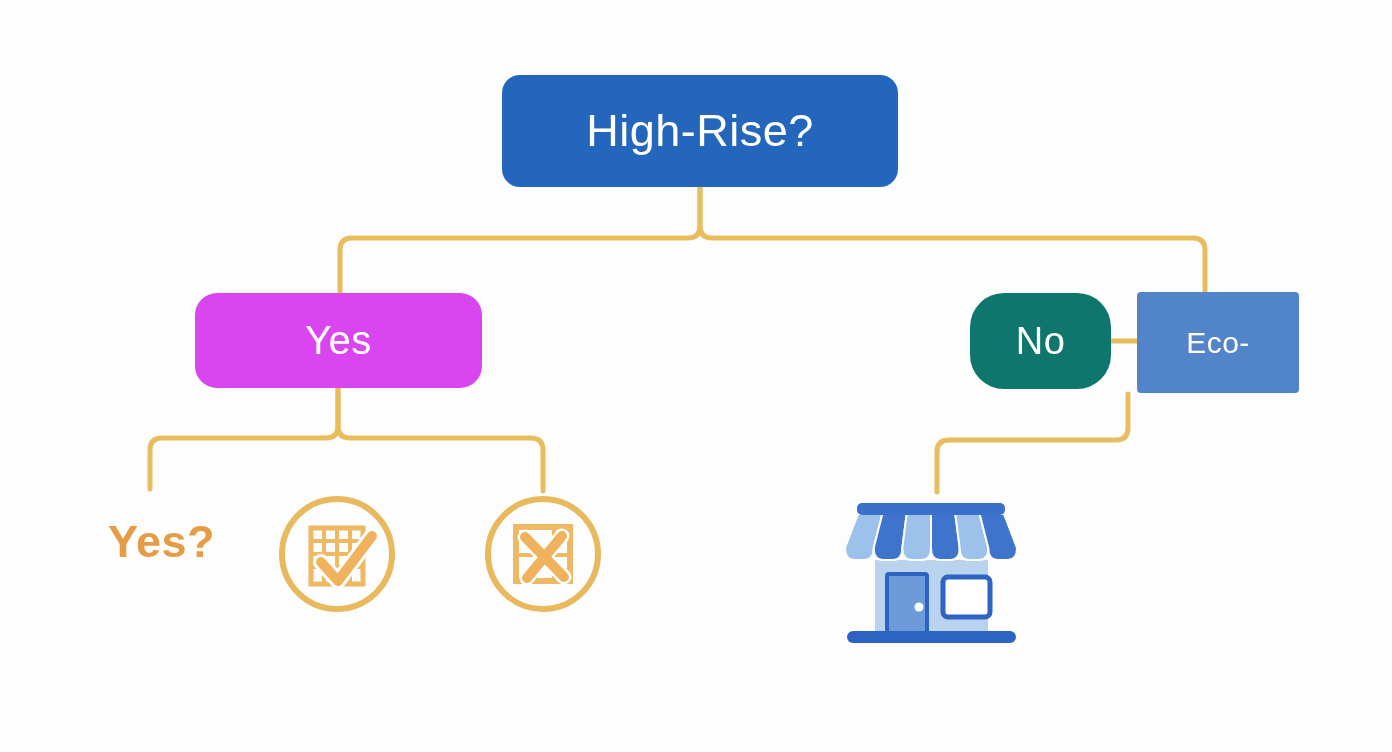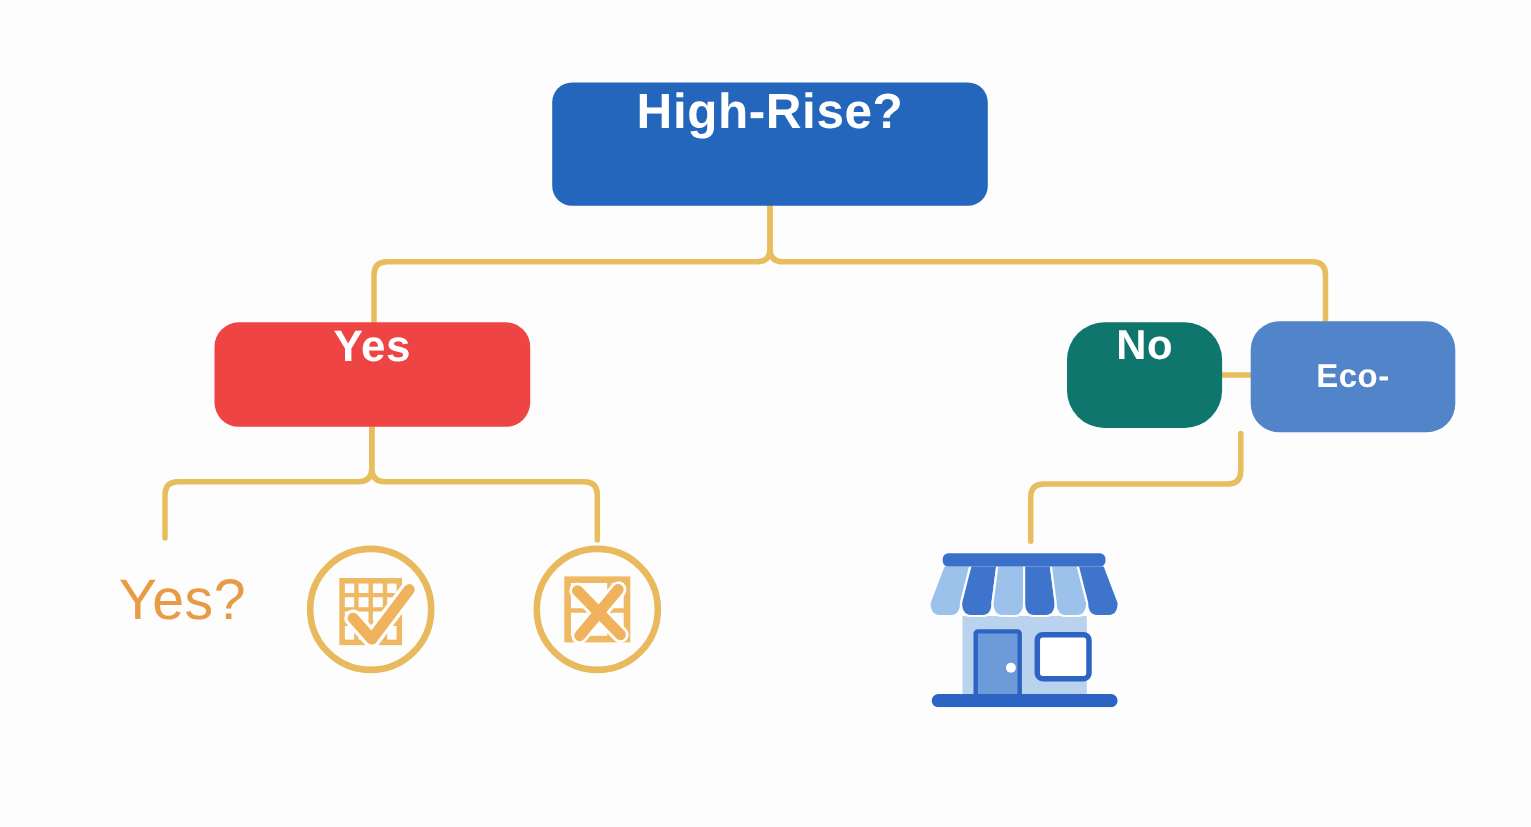--- a/index.html
+++ b/index.html
@@ -11,59 +11,60 @@
     overflow: hidden;
     font-family: "Liberation Sans", sans-serif;
   }
   .connector-svg, .icon-svg {
     position: absolute;
     display: block;
   }
   .node {
     position: absolute;
     display: flex;
+    align-items: center;
     justify-content: center;
     color: #ffffff;
-    font-weight: bold;
+    font-weight: normal;
     text-align: center;
     letter-spacing: 0.5px;
     z-index: 2;
   }
   .node-root {
     left: 502px; top: 75px; width: 396px; height: 112px;
     background: #2366bc;
     border-radius: 18px;
     font-size: 45px;
   }
   .node-yes {
     left: 195px; top: 293px; width: 287px; height: 95px;
-    background: #ef4444;
+    background: #d946ef;
     border-radius: 22px;
     font-size: 40px;
   }
   .node-no {
     left: 970px; top: 293px; width: 141px; height: 96px;
     background: #0f766e;
     border-radius: 34px;
     font-size: 38px;
   }
   .node-eco {
-    left: 1137px; top: 292px; width: 186px; height: 101px;
+    left: 1137px; top: 292px; width: 162px; height: 101px;
     background: #5184c8;
-    border-radius: 26px;
+    border-radius: 4px;
     font-size: 30px;
     line-height: 1.12;
     flex-direction: column;
   }
   .label-yes-question {
     position: absolute;
     left: 108px; top: 516px; width: 104px;
     text-align: center;
-    font-size: 52px;
-    font-weight: normal;
+    font-size: 45px;
+    font-weight: bold;
     color: #e79b45;
     letter-spacing: 0.5px;
     z-index: 2;
   }
 </style>
 </head>
 <body>
 
 <div id="canvas">
 

